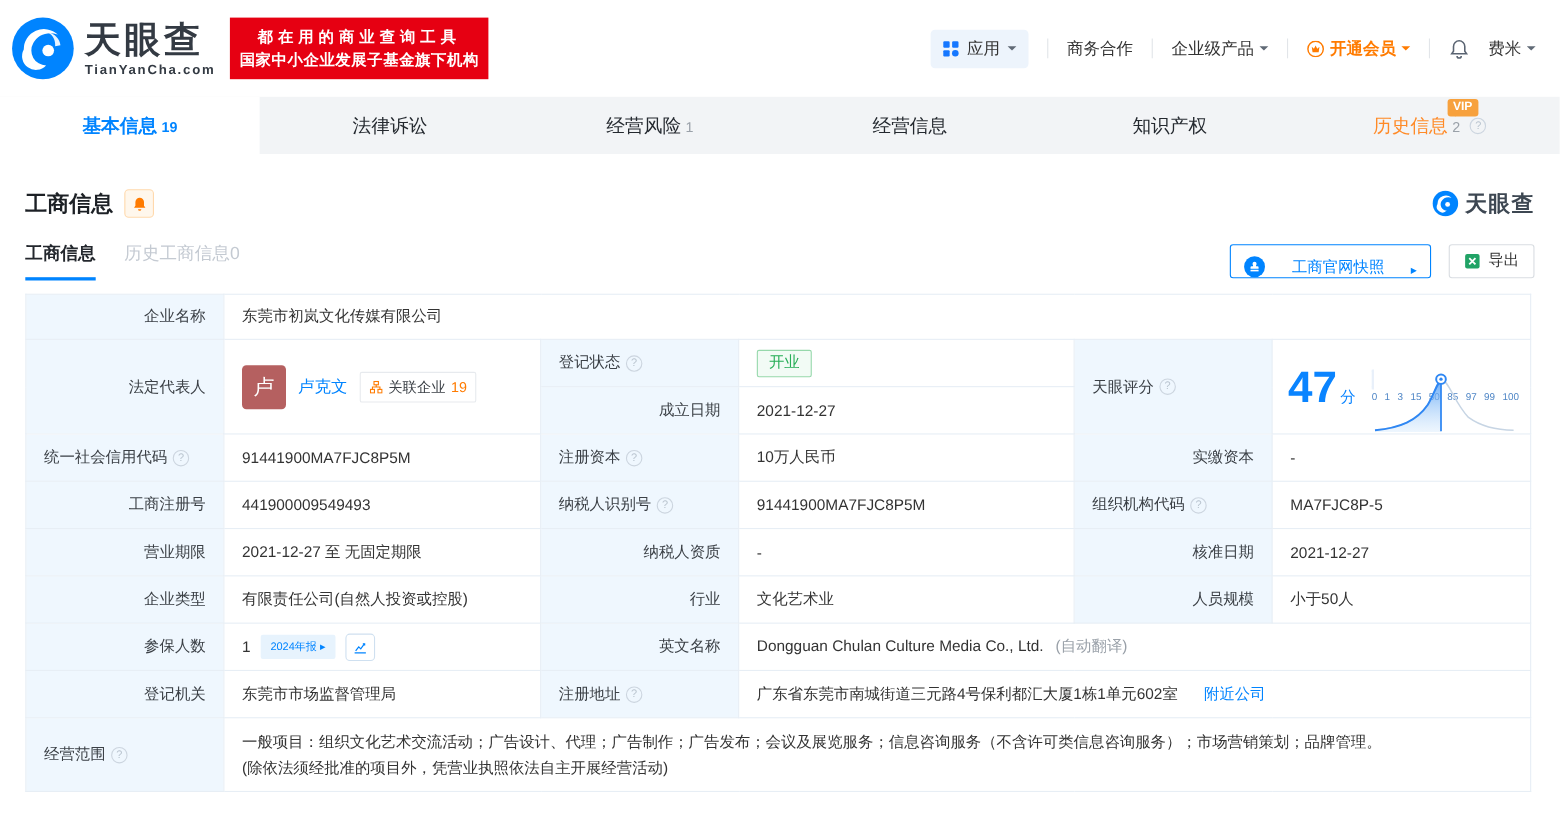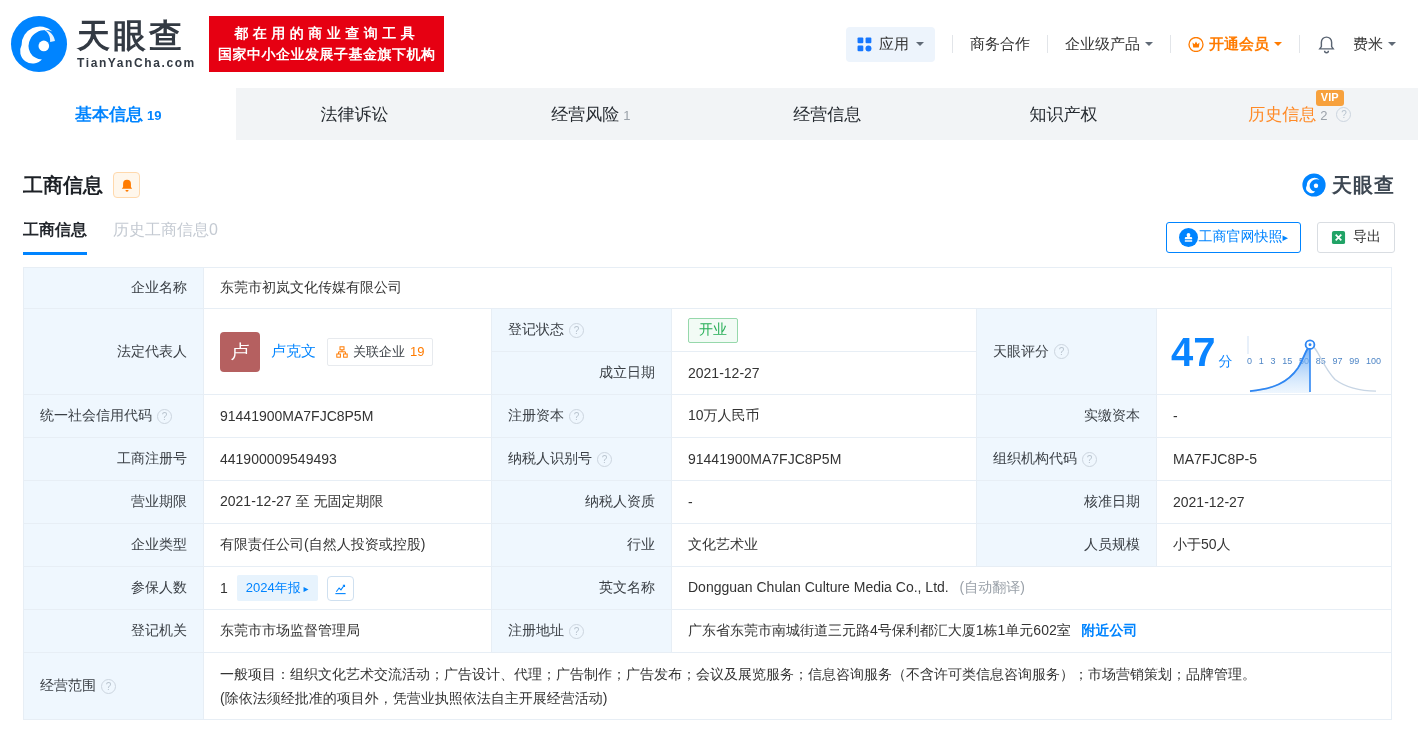--- a/index.html
+++ b/index.html
@@ -65,21 +65,21 @@
   .section-title { font-size:20px; font-weight:bold; color:#1c2025; }
   .bell-btn { margin-left:10px; width:27px; height:26px; border:1px solid #ffd9ad; background:#fff7ec;
     border-radius:4px; display:flex; align-items:center; justify-content:center; cursor:pointer; }
   .watermark { margin-left:auto; display:flex; align-items:center; gap:6px; }
   .watermark .wm-text { font-size:20px; font-weight:bold; color:#3d4752; letter-spacing:1px; }
   .subtab-row { display:flex; align-items:center; margin-top:20px; height:34px; }
   .subtab { font-size:16px; font-weight:bold; color:#23272d; padding-bottom:11px; cursor:pointer;
     border-bottom:3px solid #0084ff; }
   .subtab.inactive { color:#c4cad2; font-weight:normal; border-bottom:3px solid transparent; margin-left:26px; }
   .subtab-btns { margin-left:auto; display:flex; gap:16px; align-items:center; }
-  .snapshot-btn { display:flex; align-items:center; gap:0; height:31px; padding:0 12px;
+  .snapshot-btn { display:flex; align-items:flex-end; gap:24px; height:31px; padding:0 12px;
     border:1px solid #0084ff; border-radius:3px; color:#0084ff; font-size:14px; background:#fff; cursor:pointer; }
   .snapshot-btn::after { content:"▸"; font-size:11px; }
   .stamp-ico { width:19px; height:19px; border-radius:50%; background:#0084ff; display:flex;
     align-items:center; justify-content:center; }
   .export-btn { display:flex; align-items:center; gap:7px; height:31px; padding:0 13px;
     border:1px solid #d9dde2; border-radius:3px; color:#333; font-size:14px; background:#fff; cursor:pointer; }
   
   table.info { width:1368px; border-collapse:collapse; table-layout:fixed; margin-top:13px; }
   td { border:1px solid #e7eef5; font-size:14px; color:#333; padding:0 16px; vertical-align:middle;
     height:43px; overflow:hidden; }
@@ -98,28 +98,28 @@
   .score-cell { padding:4px 10px 4px 14px; }
   .score-flex { display:flex; align-items:center; justify-content:space-between; }
   .score-num { font-size:40px; font-weight:bold; color:#0a84ff; line-height:1; }
   .score-unit { font-size:14px; color:#0a84ff; margin-left:3px; }
   .mini-chart-wrap { width:134px; }
   .mini-chart { width:132px; height:58px; position:relative;
     background-image:linear-gradient(#e8f0fa 1px,transparent 1px),linear-gradient(90deg,#e8f0fa 1px,transparent 1px);
     background-size:16.4px 14.2px; border:1px solid #e8f0fa; }
   .mini-chart svg { position:absolute; inset:0; }
   .tick-row { display:flex; justify-content:space-between; font-size:9px; color:#4f86c6; margin-top:3px; }
-  .report-badge { background:#e7f3fd; color:#0084ff; font-size:13px; padding:4px 9px; border-radius:2px;
+  .report-badge { background:#e7f3fd; color:#0084ff; font-size:10px; padding:4px 9px; border-radius:2px;
     margin-left:9px; cursor:pointer; }
   .report-badge::after { content:" ▸"; font-size:10px; }
   .chart-btn { display:inline-flex; width:27px; height:25px; border:1px solid #cfe0f0; border-radius:4px;
     align-items:center; justify-content:center; margin-left:9px; vertical-align:middle; cursor:pointer;
     background:#fff; }
   .muted { color:#9aa1a9; margin-left:7px; }
-  .link { color:#0084ff; cursor:pointer; margin-left:7px; white-space:nowrap;font-weight:bold; }
+  .link { color:#0084ff; cursor:pointer; margin-left:20px; white-space:nowrap; }
   td.scope-cell { height:66px; padding:9px 16px; line-height:24px; }
   .cell-flex { display:flex; align-items:center; }
 </style>
 </head>
 <body>
 
 <div class="header">
   <div class="logo">
     <svg class="logo-icon" viewBox="0 0 60 60">
       <circle cx="30" cy="30" r="29" fill="#0084ff"></circle>

